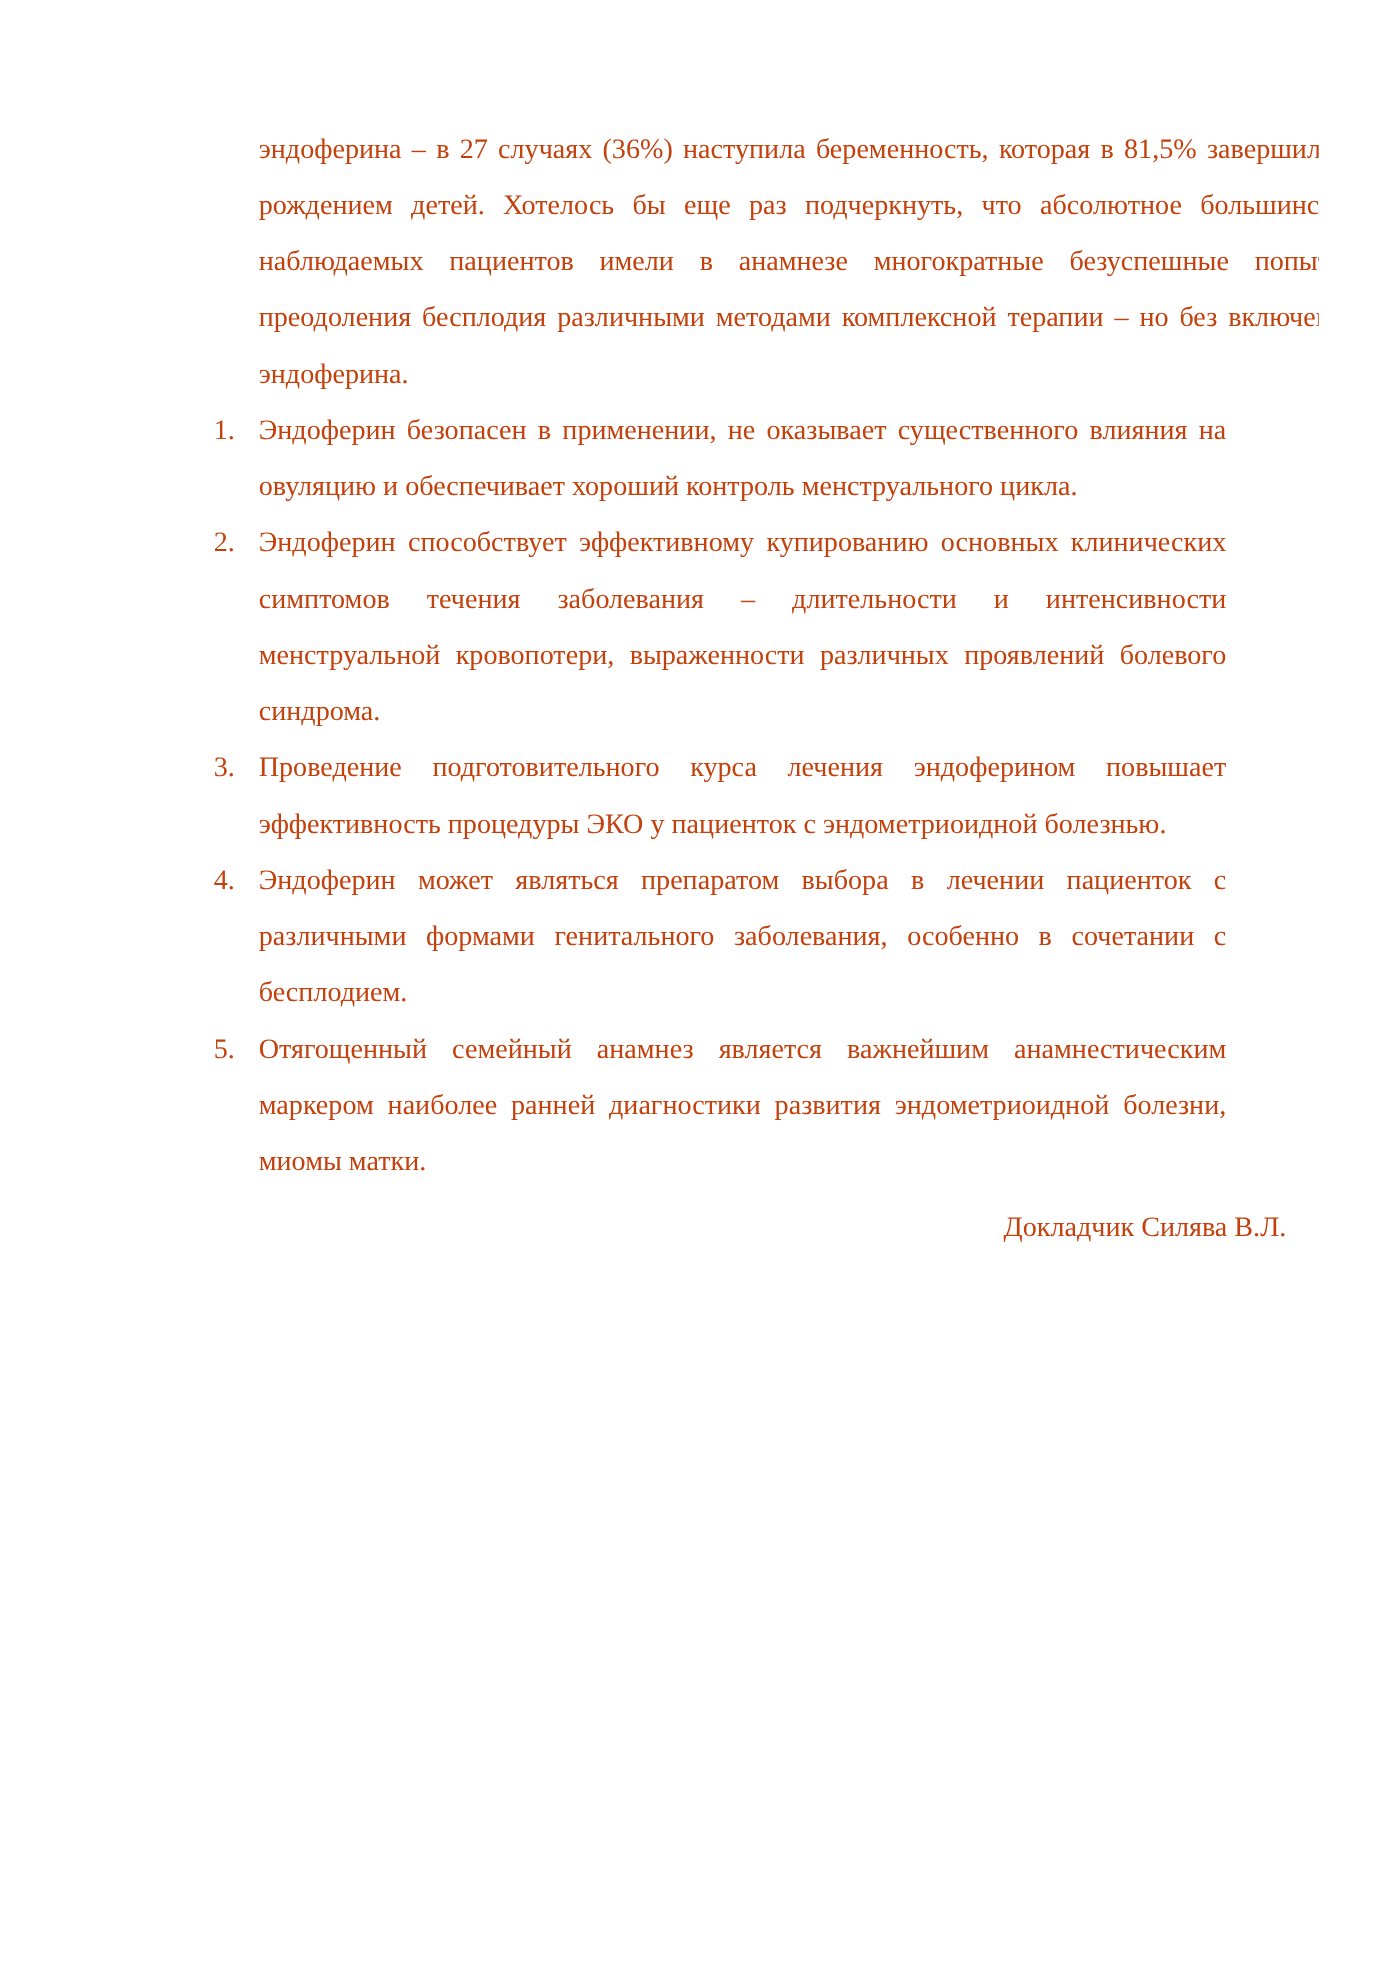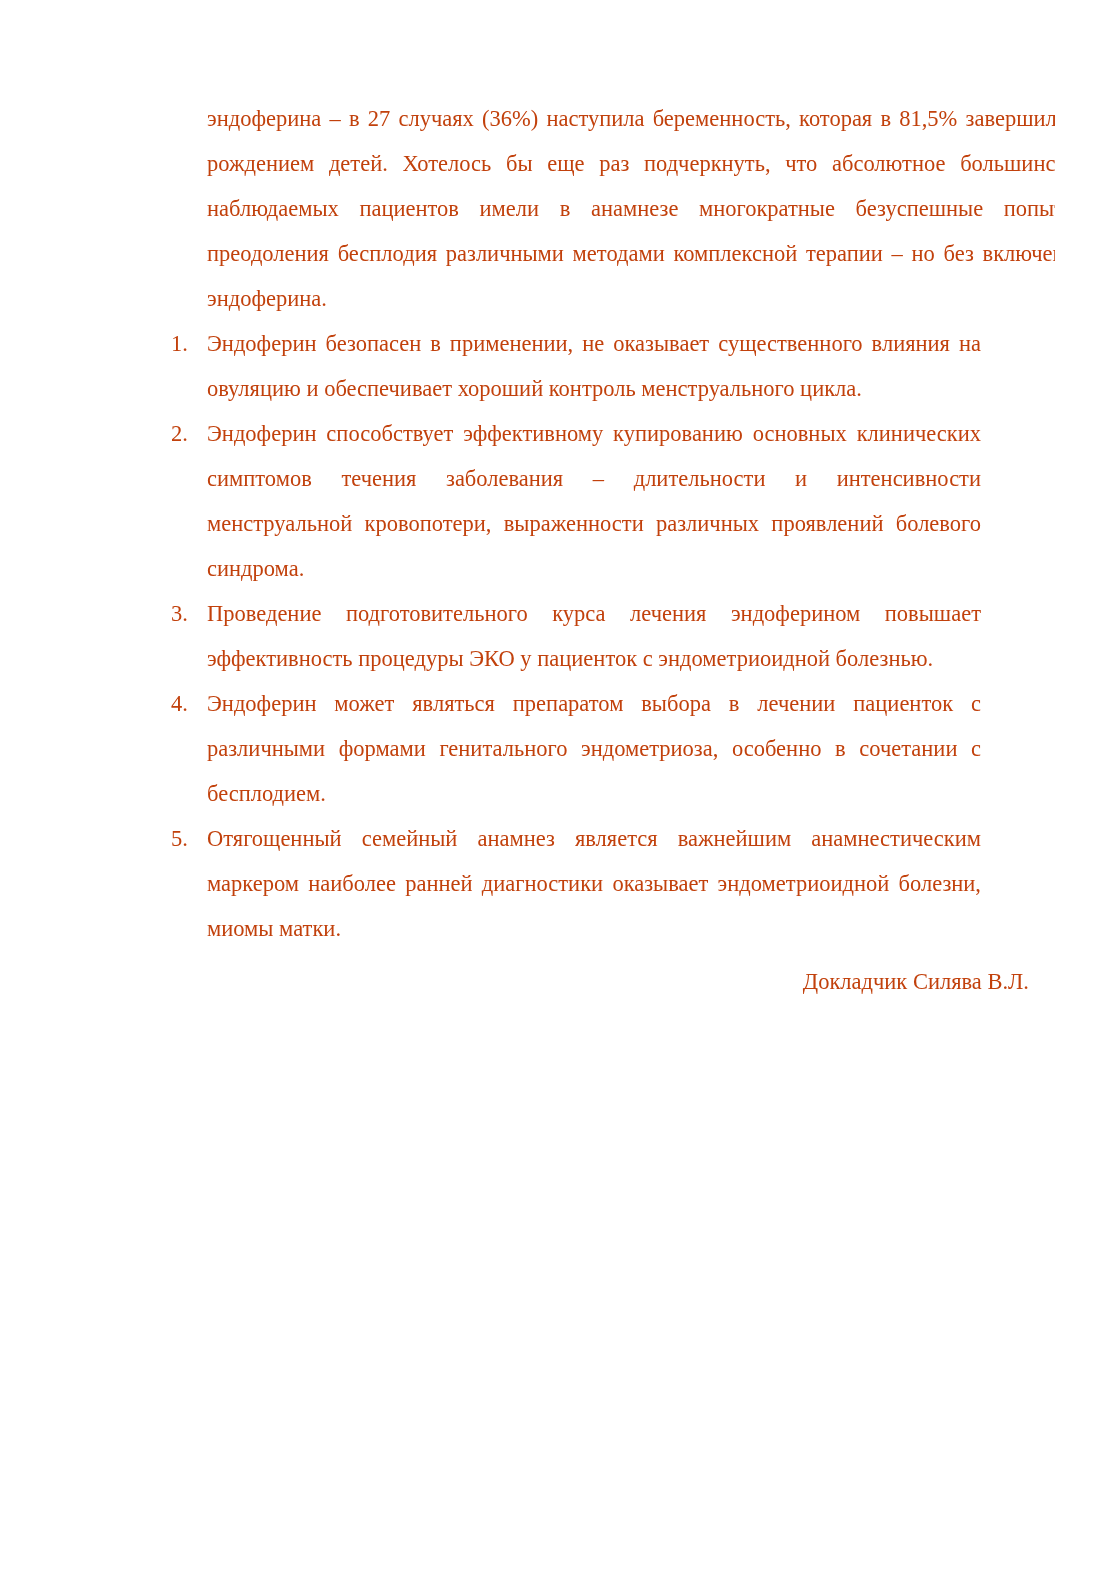--- a/index.html
+++ b/index.html
@@ -88,22 +88,22 @@
 <div class="page">
   <div class="content">
 
     <p class="para-body">эндоферина – в 27 случаях (36%) наступила беременность, которая в 81,5% завершилась рождением детей. Хотелось бы еще раз подчеркнуть, что абсолютное большинство наблюдаемых пациентов имели в анамнезе многократные безуспешные попытки преодоления бесплодия различными методами комплексной терапии – но без включения эндоферина.</p>
 
 
     <ol class="conclusions">
       <li>Эндоферин безопасен в применении, не оказывает существенного влияния на овуляцию и  обеспечивает хороший контроль менструального цикла.</li>
       <li>Эндоферин способствует эффективному купированию основных клинических симптомов течения заболевания – длительности и интенсивности менструальной кровопотери, выраженности различных проявлений болевого синдрома.</li>
       <li>Проведение подготовительного курса лечения эндоферином повышает эффективность процедуры ЭКО у пациенток с эндометриоидной болезнью.</li>
-      <li>Эндоферин может являться препаратом выбора в лечении пациенток с различными формами генитального эндометриоза, особенно в сочетании с бесплодием.</li>
-      <li>Отягощенный семейный анамнез является важнейшим анамнестическим маркером наиболее ранней диагностики оказывает эндометриоидной болезни, миомы матки.</li>
+      <li>Эндоферин может являться препаратом выбора в лечении пациенток с различными формами генитального заболевания, особенно в сочетании с бесплодием.</li>
+      <li>Отягощенный семейный анамнез является важнейшим анамнестическим маркером наиболее ранней диагностики развития эндометриоидной болезни, миомы матки.</li>
     </ol>
 
 
     <div class="signature-row">
       <span class="signature">Докладчик Силява В.Л.</span>
     </div>
 
   </div>
 </div>
 

